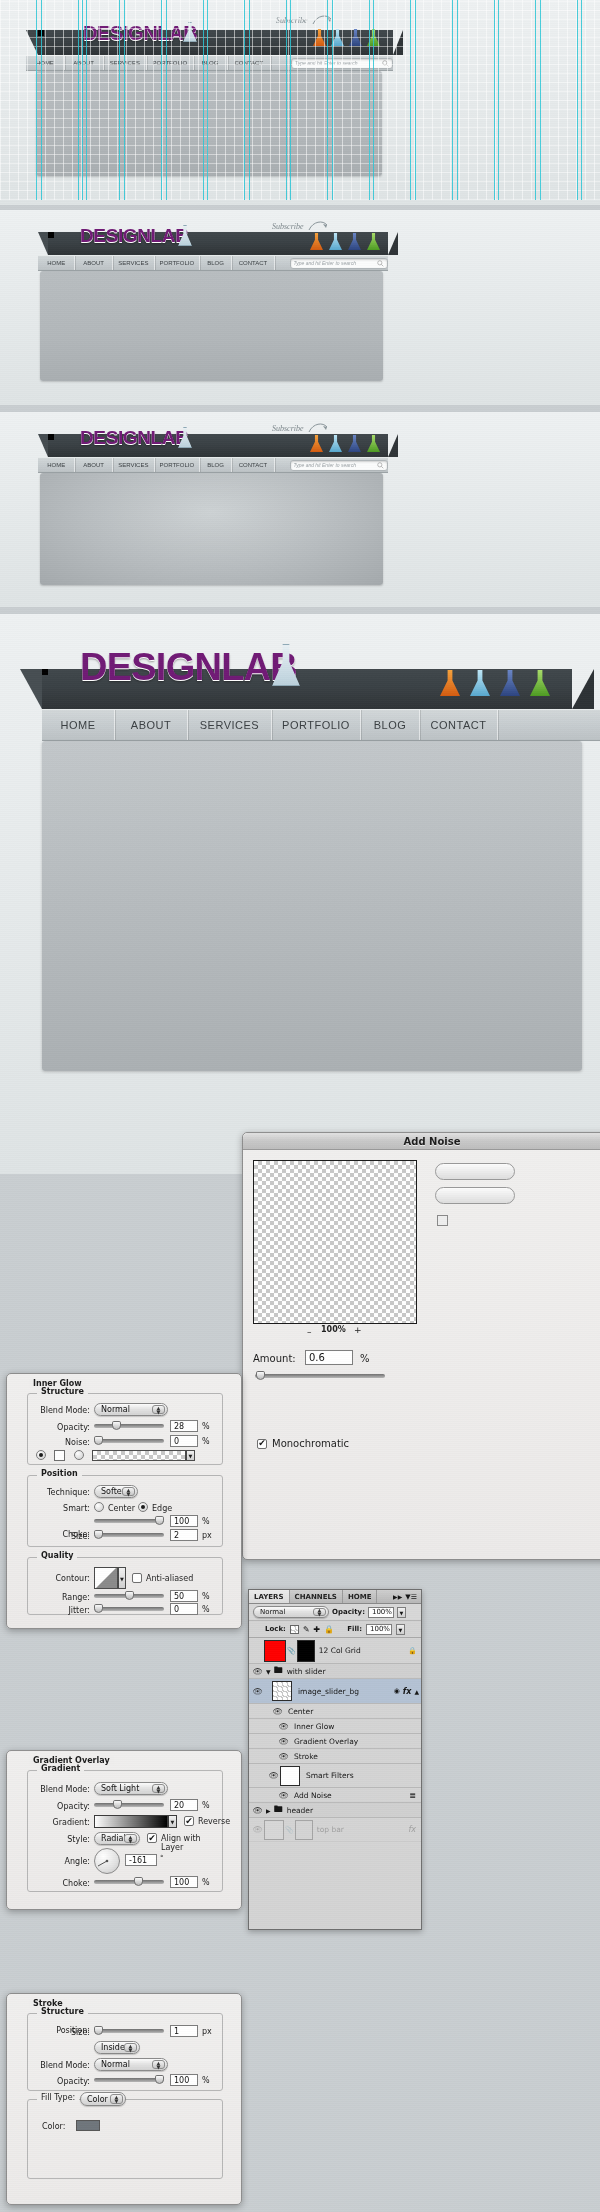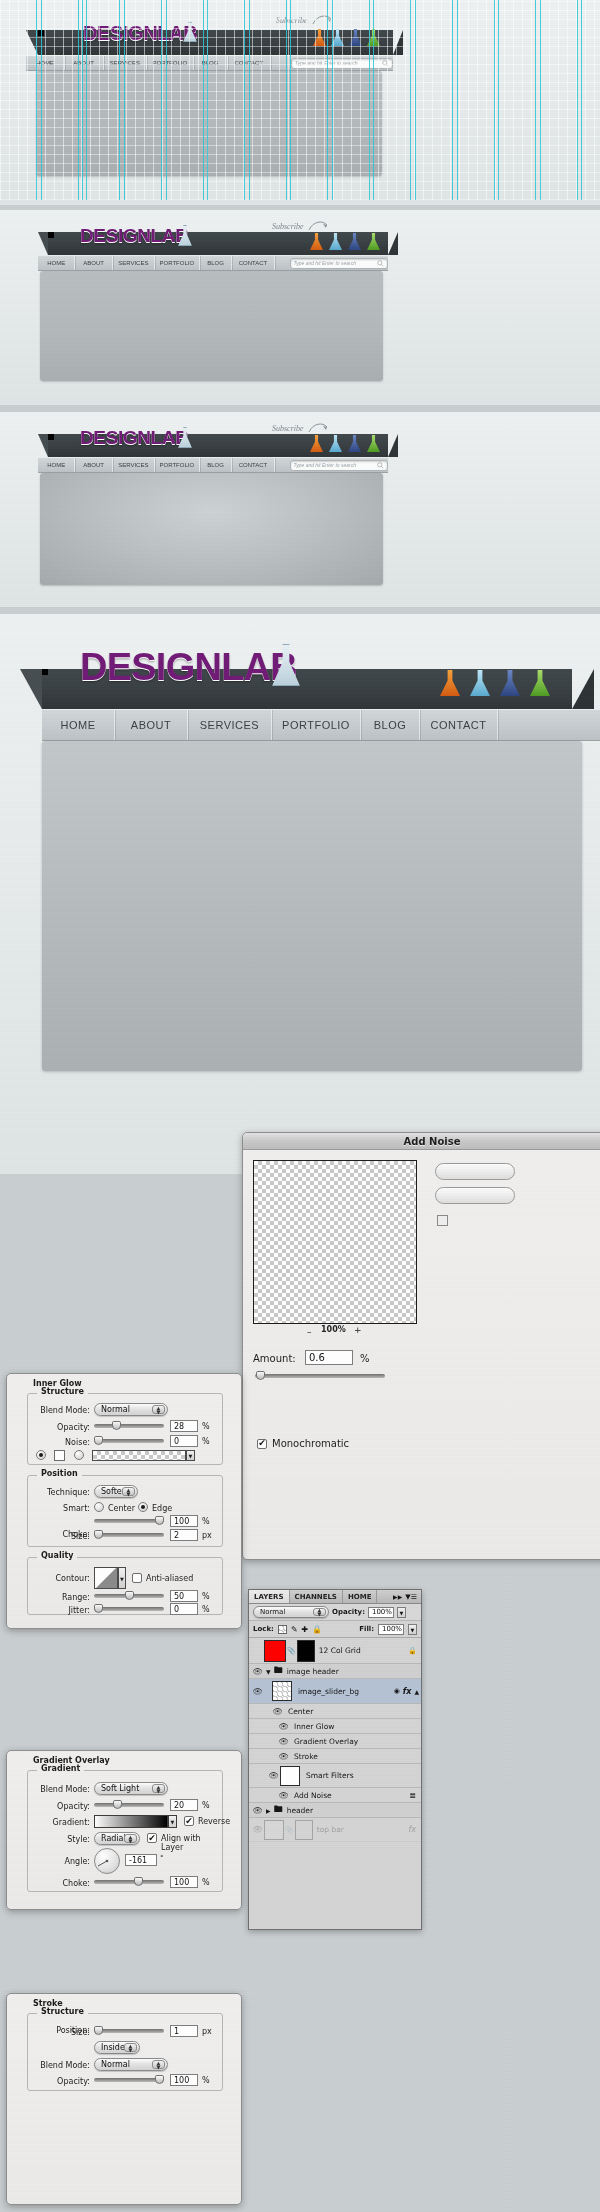--- a/index.html
+++ b/index.html
@@ -597,20 +597,32 @@
 
         <div class="lbl" style="position:absolute;left:4px;top:63px;width:58px;">Opacity:</div>
         <div class="ps-slider" style="position:absolute;left:66px;top:61px;width:70px;">
           <div class="track"></div>
             <div class="knob" style="left:61px;"></div>
         </div>
         <div class="ps-field" style="position:absolute;left:142px;top:60px;width:28px;height:12px;">100</div>
         <div style="position:absolute;left:174px;top:62px;font-size:8px;">%</div>
       </div>
 
+      <div class="ps-sect" style="position:absolute;left:12px;top:96px;width:196px;height:80px;">
+        <div class="ps-legend" style="font-weight:normal;">Fill Type:</div>
+        <div class="ps-select" style="position:absolute;left:52px;top:-8px;width:46px;height:14px;">
+          <span>Color</span>
+          <span class="stepper">
+              <span>▲</span>
+              <span>▼</span>
+            </span>
+        </div>
+        <div class="lbl" style="position:absolute;left:14px;top:22px;width:34px;text-align:left;">Color:</div>
+        <span style="position:absolute;left:48px;top:20px;width:24px;height:11px;background:#6f767c;border:1px solid #555;"></span>
+      </div>
     </div>
   </div>
 
   <div class="layers" style="left:248px;top:1589px;width:174px;height:341px;">
     <div class="lp-tabs">
       <div class="lp-tab active">LAYERS</div>
       <div class="lp-tab">CHANNELS</div>
       <div class="lp-tab">HOME</div>
       <div style="margin-left:auto;display:flex;align-items:center;gap:3px;padding-right:4px;">
         <span style="font-size:6px;">▶▶</span>
@@ -624,21 +636,21 @@
         <span class="stepper">
             <span>▲</span>
             <span>▼</span>
           </span>
       </div>
       <span style="font-size:7px;font-weight:bold;">Opacity:</span>
       <div class="ps-field" style="width:26px;height:11px;font-size:7px;">100%</div>
       <span style="width:9px;height:11px;border:1px solid #7d7d7d;background:linear-gradient(180deg,#f2f2f2,#d0d0d0);font-size:5px;text-align:center;line-height:11px;">▼</span>
     </div>
 
-    <div style="display:flex;align-items:center;height:17px;padding:0 4px;gap:4px;background:#d4d4d4;border-bottom:1px solid #a9a9a9;">
+    <div style="display:flex;align-items:center;height:17px;padding:0 16px;gap:4px;background:#d4d4d4;border-bottom:1px solid #a9a9a9;">
       <span style="font-size:7px;font-weight:bold;">Lock:</span>
       <span class="checker" style="display:inline-block;width:9px;height:9px;border:1px solid #666;background-size:5px 5px;"></span>
       <span style="font-size:8px;">✎</span>
       <span style="font-size:8px;">✚</span>
       <span style="font-size:8px;">🔒</span>
       <span style="margin-left:auto;font-size:7px;font-weight:bold;">Fill:</span>
       <div class="ps-field" style="width:26px;height:11px;font-size:7px;">100%</div>
       <span style="width:9px;height:11px;border:1px solid #7d7d7d;background:linear-gradient(180deg,#f2f2f2,#d0d0d0);font-size:5px;text-align:center;line-height:11px;">▼</span>
     </div>
 
@@ -648,21 +660,21 @@
       <span style="font-size:7px;margin:0 1px;">📎</span>
       <span class="thumb" style="width:18px;height:22px;background:#000;"></span>
       <span class="lp-name">12 Col Grid</span>
       <span style="margin-left:auto;margin-right:4px;font-size:7px;">🔒</span>
     </div>
 
     <div class="lp-row" style="background:#d0d0d0;">
       <span class="lp-eye">👁</span>
       <span style="font-size:6px;margin-left:2px;">▼</span>
       <span style="font-size:9px;margin-left:3px;">🖿</span>
-      <span class="lp-name">image header</span>
+      <span class="lp-name">with slider</span>
     </div>
 
     <div class="lp-row" style="height:25px;background:#b4c2d4;">
       <span class="lp-eye">👁</span>
       <span class="thumb checker" style="width:20px;height:20px;margin-left:8px;background-size:5px 5px;"></span>
       <span class="lp-name" style="margin-left:6px;">image_slider_bg</span>
       <span style="margin-left:auto;font-size:7px;">◉</span>
       <span style="font-size:8px;font-style:italic;font-weight:bold;margin:0 3px;">fx</span>
       <span style="font-size:6px;margin-right:2px;">▲</span>
     </div>

